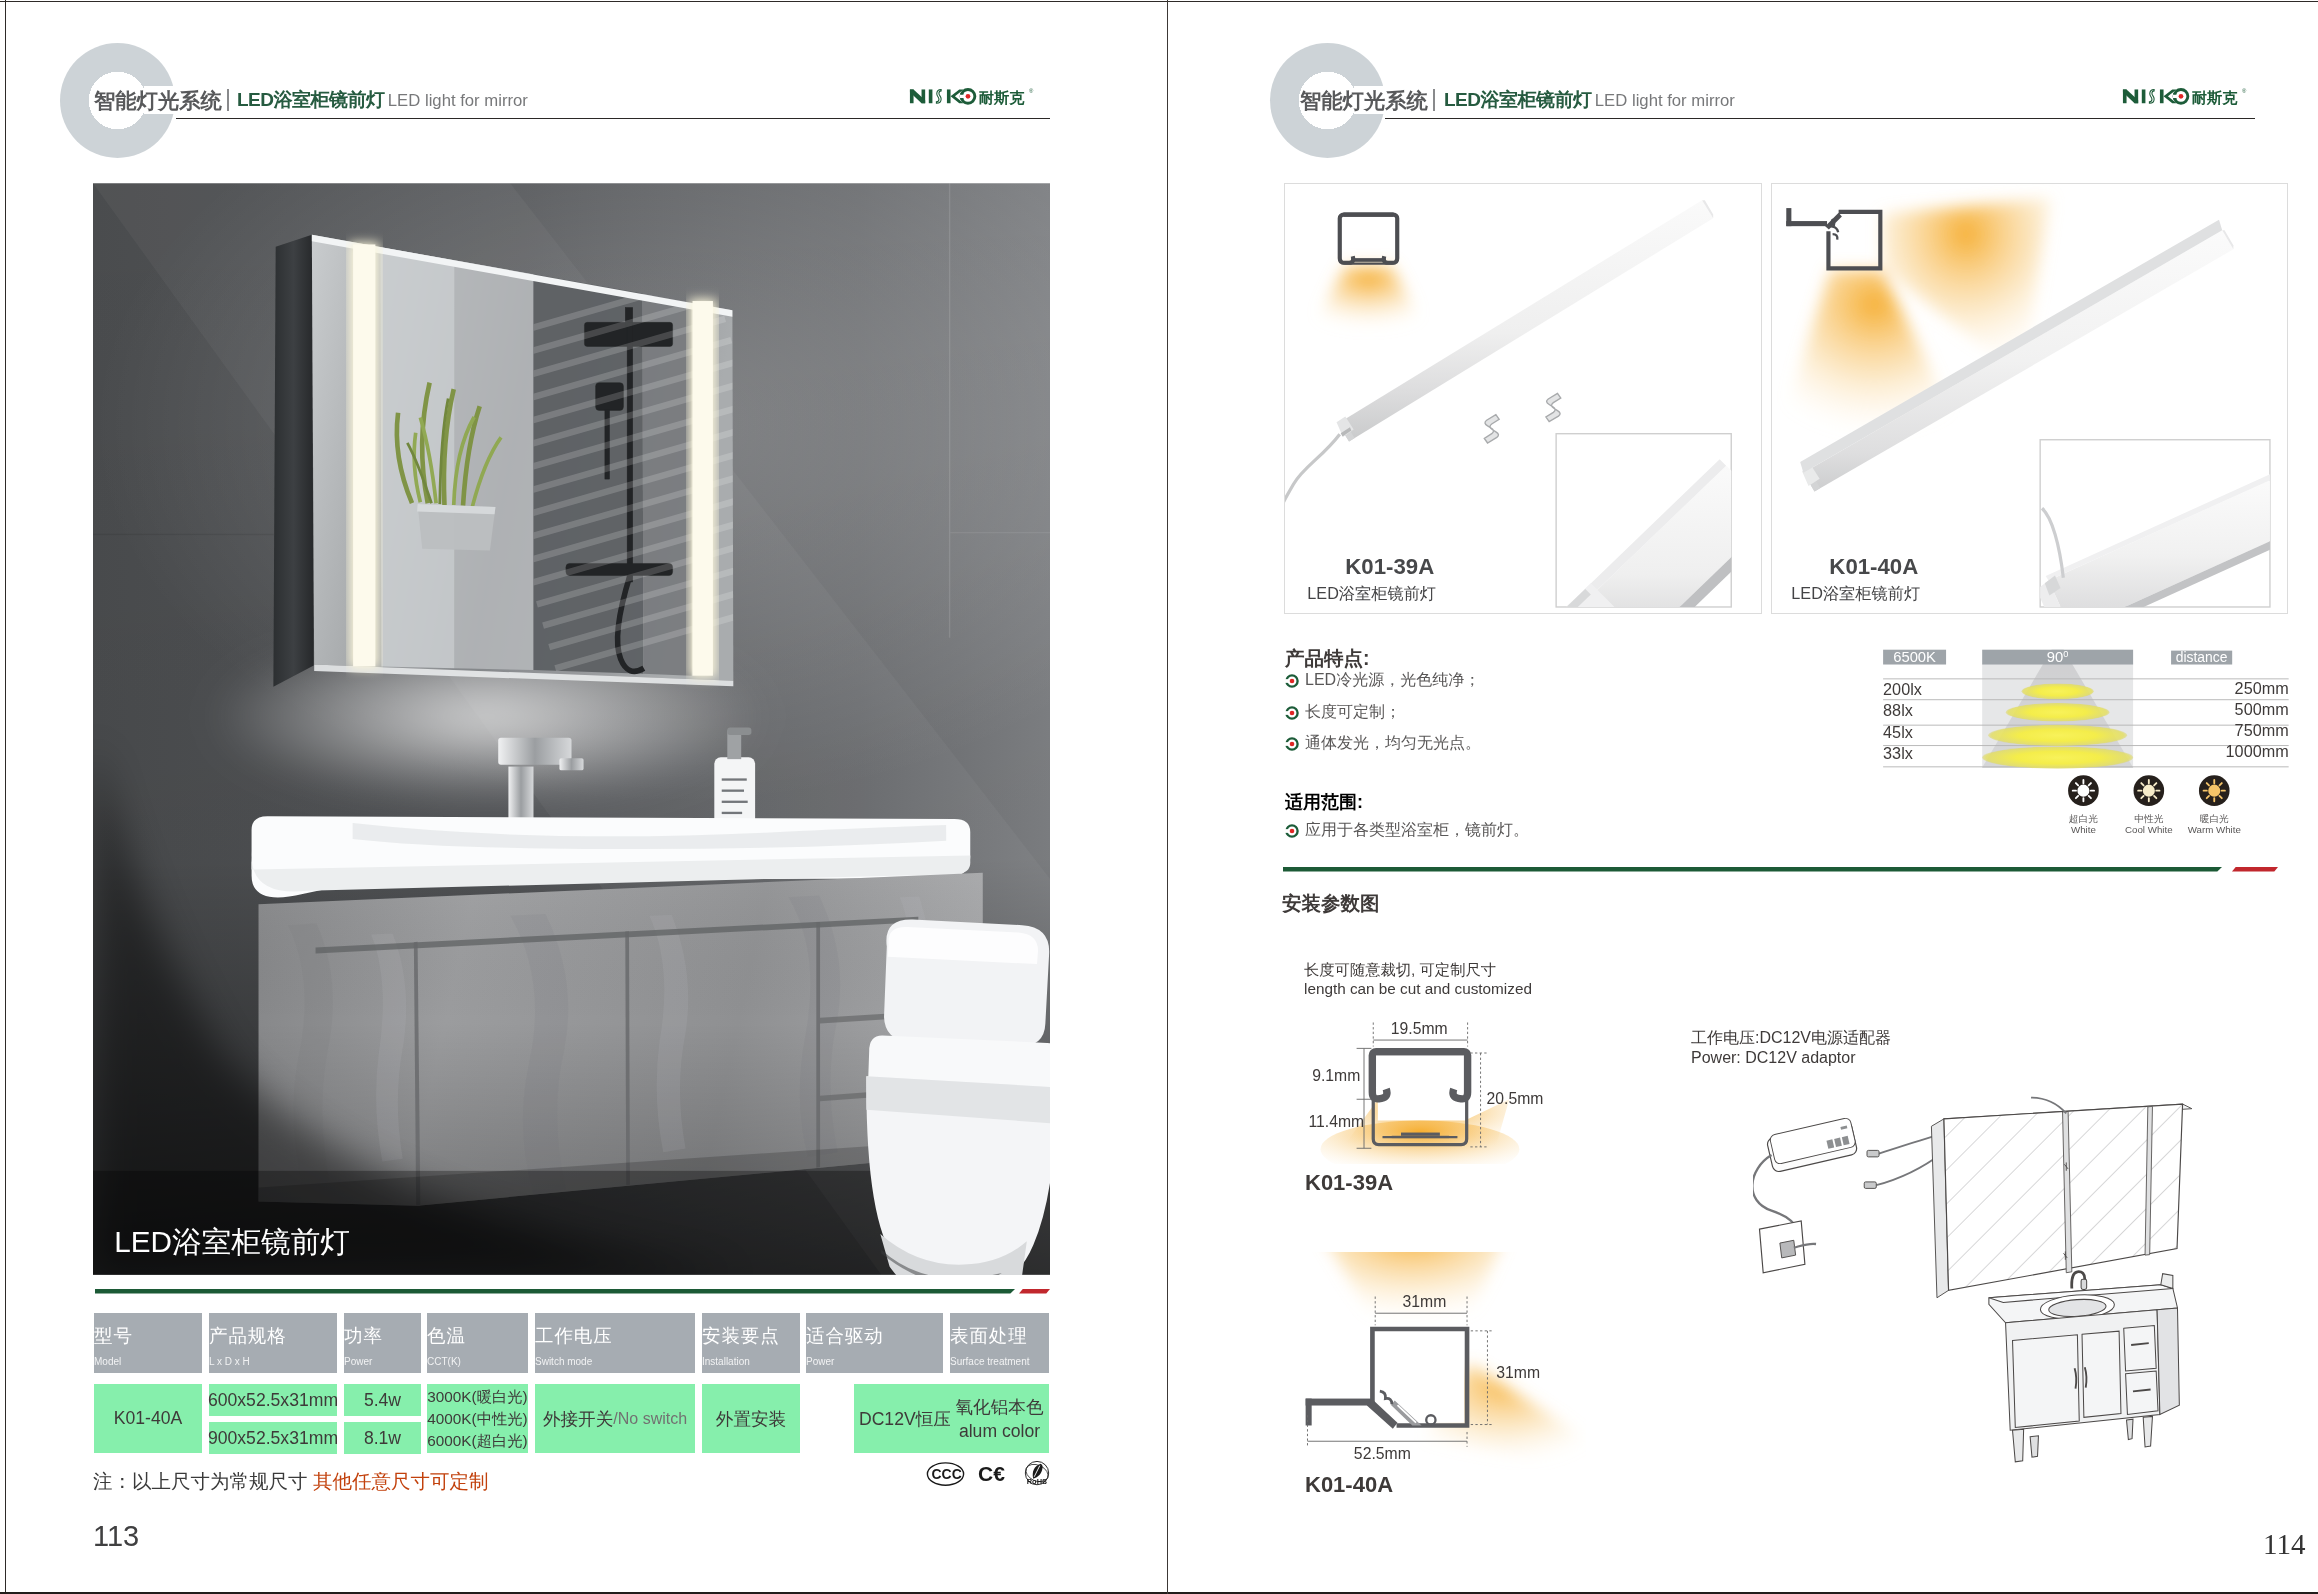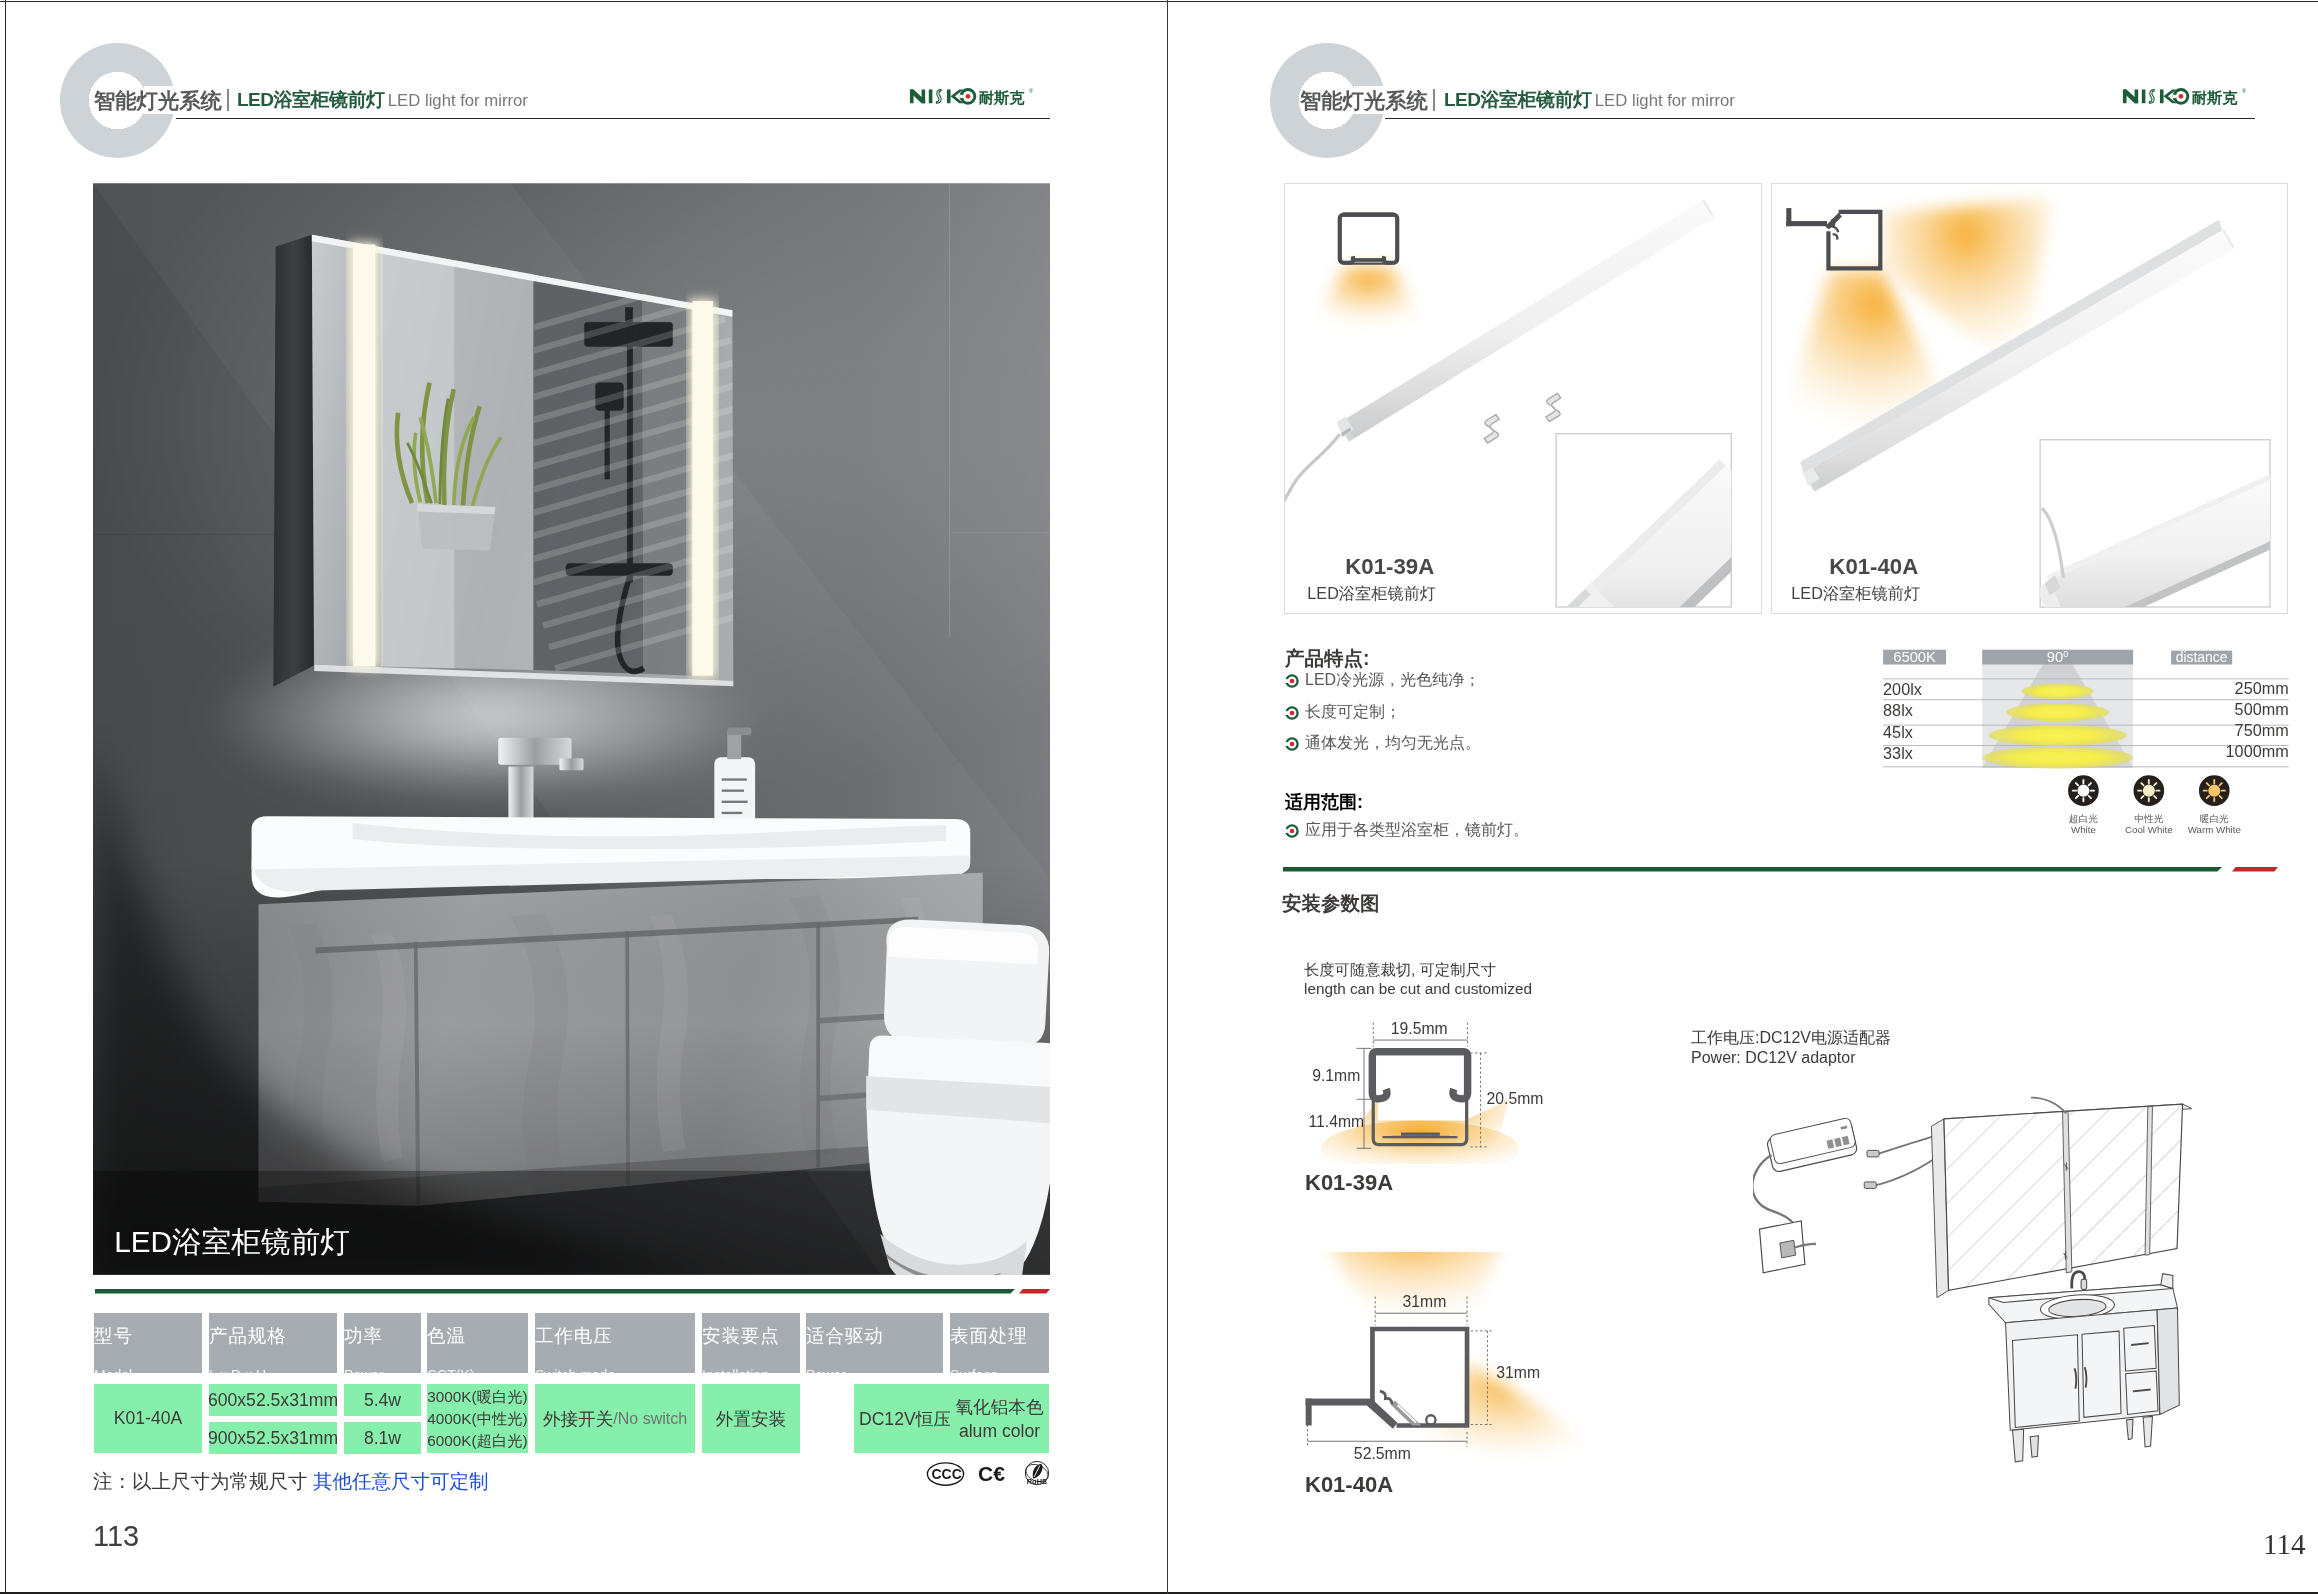--- a/index.html
+++ b/index.html
@@ -260,21 +260,21 @@
 </svg>
 </div>
 
 <div class="abs" style="left:95px;top:1289px;width:920px;height:4.6px;background:#1c5a36;clip-path:polygon(0 0,100% 0,99.5% 100%,0 100%)"></div>
 
 <div class="abs" style="left:1019px;top:1289px;width:31px;height:4.6px;background:#c1272d;clip-path:polygon(12% 0,100% 0,88% 100%,0 100%)"></div>
 
 <style>
 .th{position:absolute;top:1313px;height:60px;background:#a6acb2;color:#fff;text-align:left}
 .th .t1{font-size:18.5px;margin-top:10.2px;letter-spacing:0.9px}
-.th .t2{font-size:14px;margin-top:19px;color:rgba(255,255,255,.85)}
+.th .t2{font-size:10px;margin-top:8px;color:rgba(255,255,255,.85)}
 .td{position:absolute;background:#86efac;color:#3e3a39;font-size:17.6px;display:flex;align-items:center;justify-content:center;white-space:nowrap}
 </style>
 
 <div class="th" style="left:94px;width:108px">
     <div class="t1">型号</div>
     <div class="t2">Model</div>
   </div>
 
 <div class="th" style="left:209px;width:128px">
     <div class="t1">产品规格</div>
@@ -328,21 +328,21 @@
 <div class="td" style="left:535px;top:1384px;width:160px;height:69px">外接开关<span style="color:#727171;font-size:16px">/No switch</span></div>
 
 <div class="td" style="left:702px;top:1384px;width:98px;height:69px">外置安装</div>
 
 <div class="td" style="left:854px;top:1384px;width:137px;height:69px">DC12V恒压驱动</div>
 
 <div class="td" style="left:950px;top:1384px;width:99px;height:69px">
     <div style="line-height:24px;text-align:center">氧化铝本色<br>alum color</div>
   </div>
 
-<div class="abs" style="left:93px;top:1468px;font-size:19.5px;color:#3a3a3a;white-space:nowrap">注：以上尺寸为常规尺寸 <span style="color:#1d4ed8">其他任意尺寸可定制</span></div>
+<div class="abs" style="left:93px;top:1468px;font-size:19.5px;color:#3a3a3a;white-space:nowrap">注：以上尺寸为常规尺寸 <span style="color:#c2410c">其他任意尺寸可定制</span></div>
 
 <div class="abs" style="left:926px;top:1462px;width:39px;height:24.6px">
 <svg width="39" height="24.6" viewBox="0 0 84 53">
 <ellipse cx="42" cy="26" rx="39" ry="24" fill="none" stroke="#1a1a1a" stroke-width="3"></ellipse>
 <text x="12" y="37" font-size="30" font-weight="bold" fill="#1a1a1a" font-family="Liberation Sans">CCC</text>
 </svg>
 </div>
 
 <div class="abs" style="left:978px;top:1462px;width:32px;height:23px">
 <svg width="32" height="23" viewBox="0 0 70 50">

